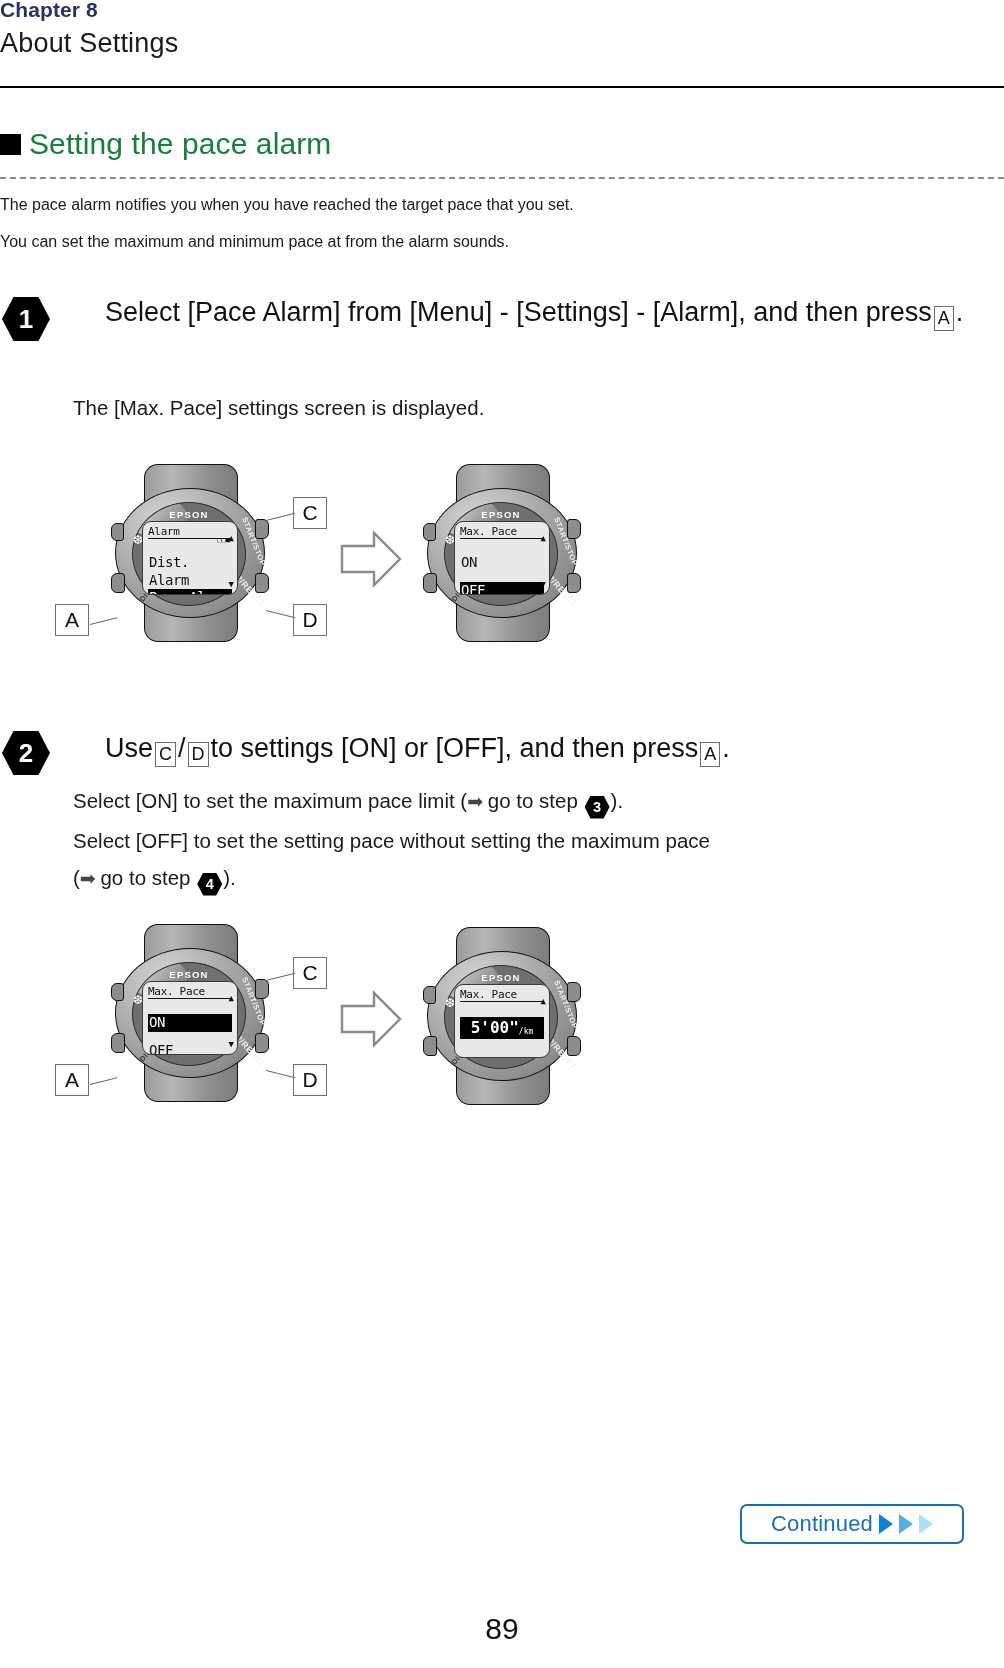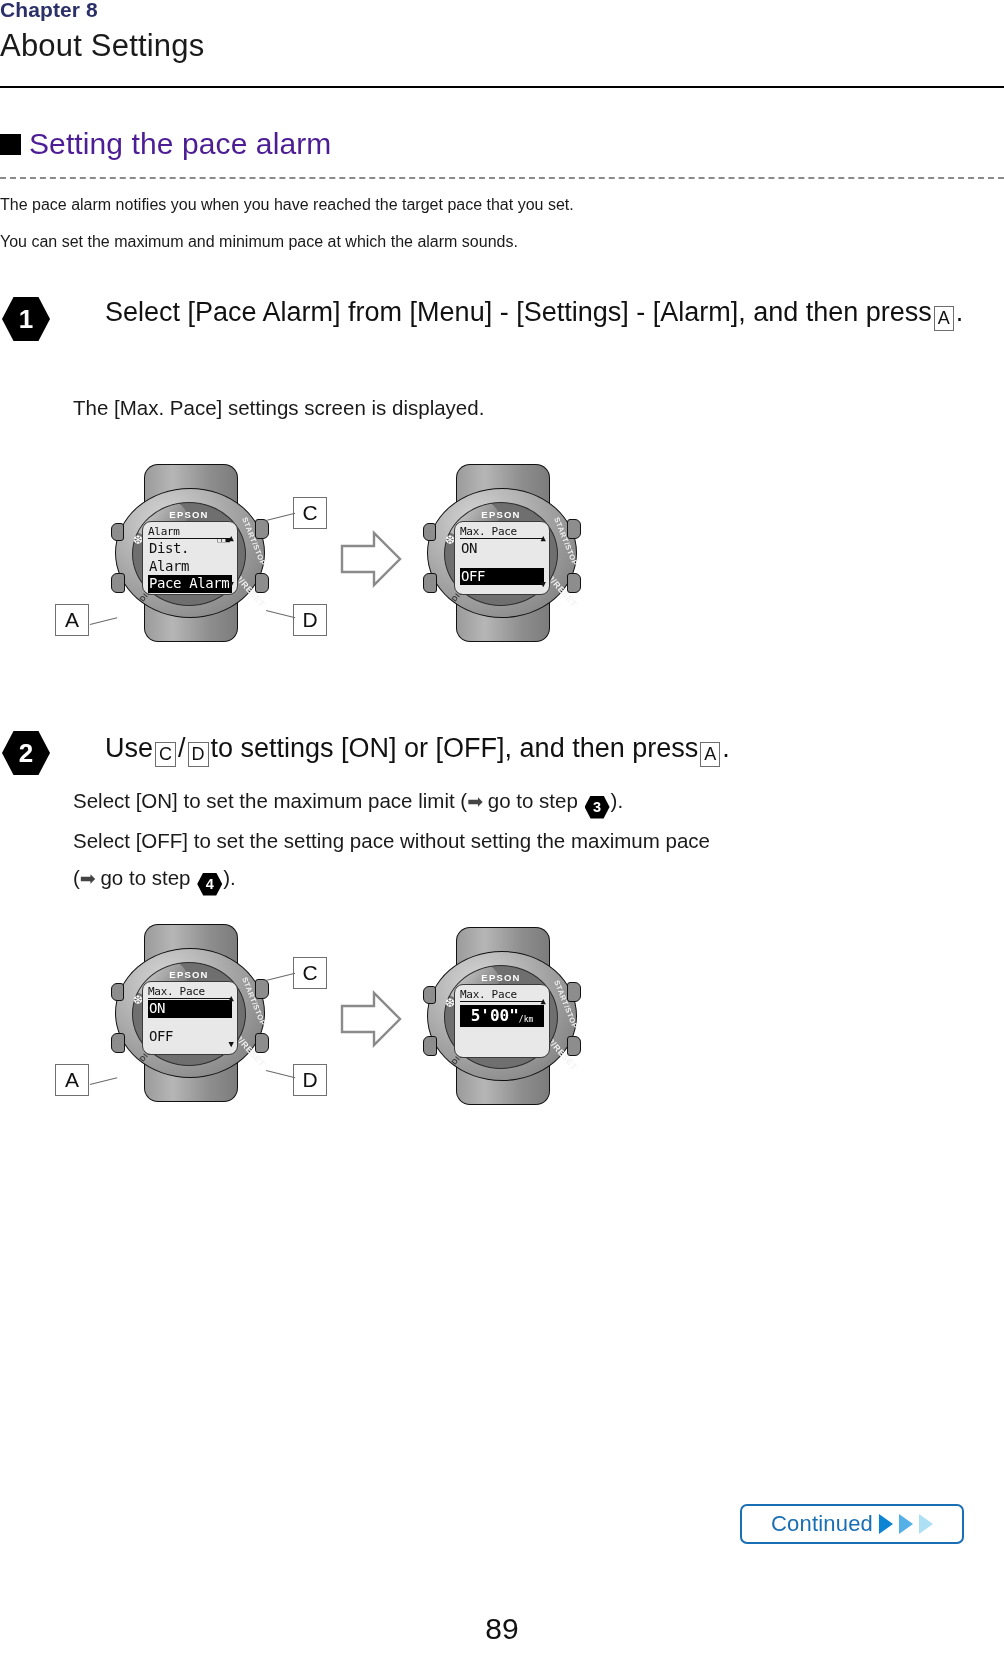--- a/index.html
+++ b/index.html
@@ -26,21 +26,21 @@
     position: absolute;
     left: 0; top: -2px;
     font-size: 21px;
     font-weight: bold;
     color: #2b3168;
     letter-spacing: 0.1px;
   }
   #chapter-title {
     position: absolute;
     left: 0; top: 28px;
-    font-size: 31px;
+    font-size: 27px;
     font-weight: normal;
     color: #1a1a1a;
     letter-spacing: 0.2px;
     text-align: right;
   }
   #header-rule {
     position: absolute;
     left: 0; top: 86px;
     width: 1004px;
     height: 2px;
@@ -56,21 +56,21 @@
   }
   #section-bullet {
     width: 21px;
     height: 21px;
     background: #000000;
     margin-right: 8px;
     display: inline-block;
   }
   #section-title {
     font-size: 30px;
-    color: #4c1d95;
+    color: #15803d;
     letter-spacing: 0.1px;
   }
   #heading-dash-rule {
     position: absolute;
     left: 0; top: 177px;
     width: 1004px;
     height: 0;
     border-top: 2px dashed #8a8a8a;
   }
 
@@ -231,21 +231,21 @@
     box-sizing: border-box;
     padding: 3px 5px 0 5px;
     font-family: "DejaVu Sans Mono", monospace;
     overflow: hidden;
   }
   .scr-title {
     font-size: 11px;
     color: #111111;
     border-bottom: 1.6px solid #111111;
     padding-bottom: 0px;
-    margin-bottom: 1px;
+    margin-bottom: 15px;
     letter-spacing: -0.3px;
     line-height: 1.2;
   }
   .scr-row {
     font-size: 14px;
     color: #111111;
     line-height: 1.25;
     letter-spacing: -0.4px;
     padding: 0 1px;
   }
@@ -402,21 +402,21 @@
   <div id="header-rule"></div>
 </div>
 
 <div id="section-heading">
   <span id="section-bullet"></span>
   <span id="section-title">Setting the pace alarm</span>
 </div>
 <div id="heading-dash-rule"></div>
 
 <div class="intro-line" id="intro-1">The pace alarm notifies you when you have reached the target pace that you set.</div>
-<div class="intro-line" id="intro-2">You can set the maximum and minimum pace at which the alarm sounds.</div>
+<div class="intro-line" id="intro-2">You can set the maximum and minimum pace at from the alarm sounds.</div>
 
 <div class="step-badge" id="step1-badge">
   <span>1</span>
 </div>
 <div class="step-heading-text" id="step1-text">
   <span>Select [Pace Alarm] from [Menu] - [Settings] - [Alarm], and then press</span><span class="key-box">A</span><span>.</span>
 </div>
 <div class="step-sub" id="step1-sub">The [Max. Pace] settings screen is displayed.</div>
 
 <div class="figure-group" id="figure-1">

